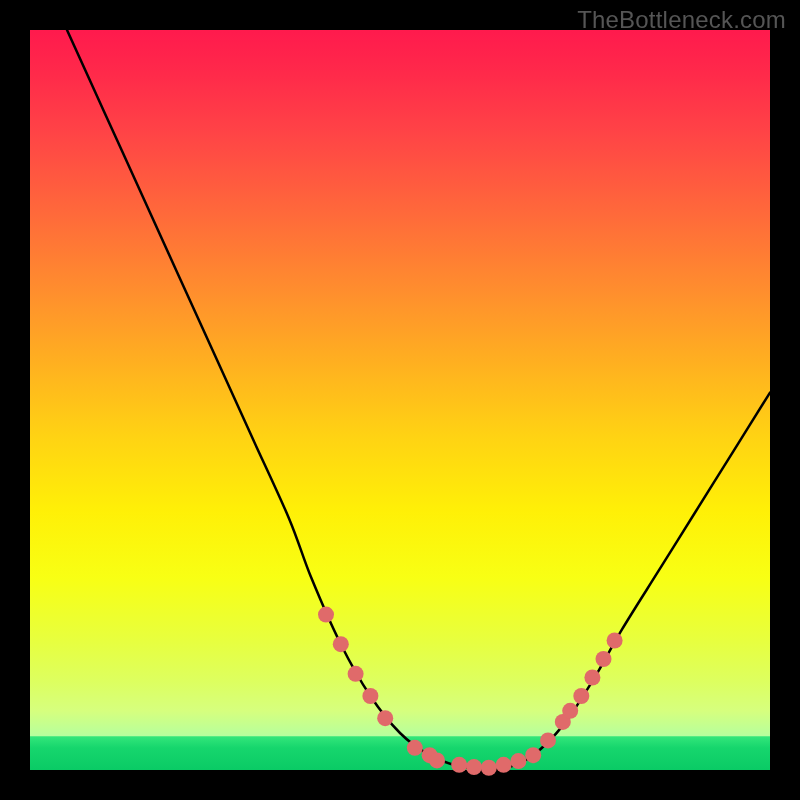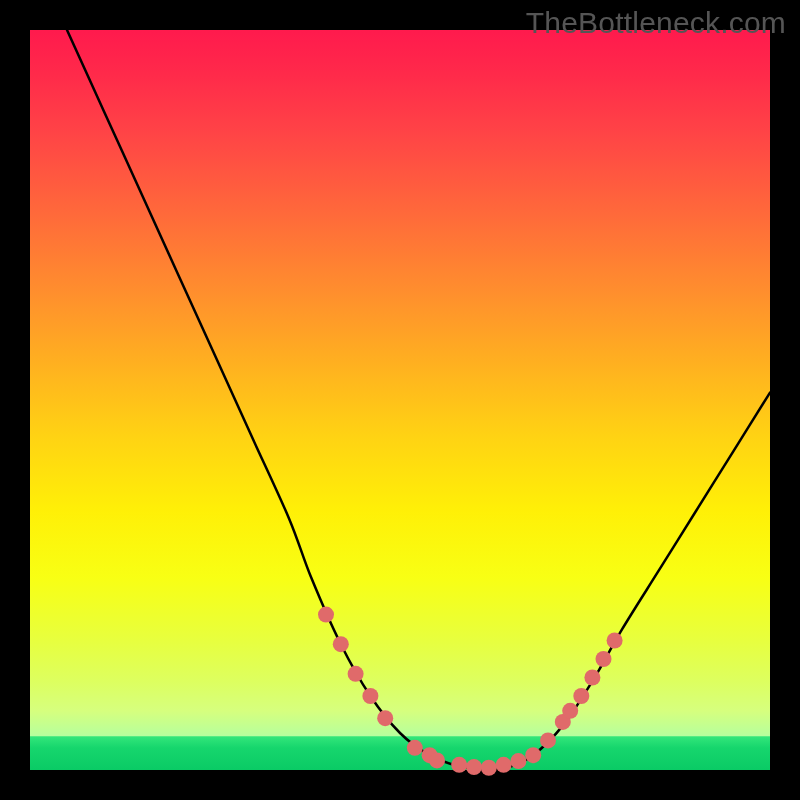--- a/index.html
+++ b/index.html
@@ -44,21 +44,21 @@
       #32e67a 95.5%,
       #16d66d 97%,
       #0acb65 100%
     );
   }
   .watermark {
     position: absolute;
     top: 6px;
     right: 14px;
     color: #555555;
-    font-size: 30px;
+    font-size: 24px;
     font-weight: 500;
     letter-spacing: 0.2px;
     user-select: none;
   }
   svg.curve {
     position: absolute;
     left: 0;
     top: 0;
     width: 740px;
     height: 740px;

